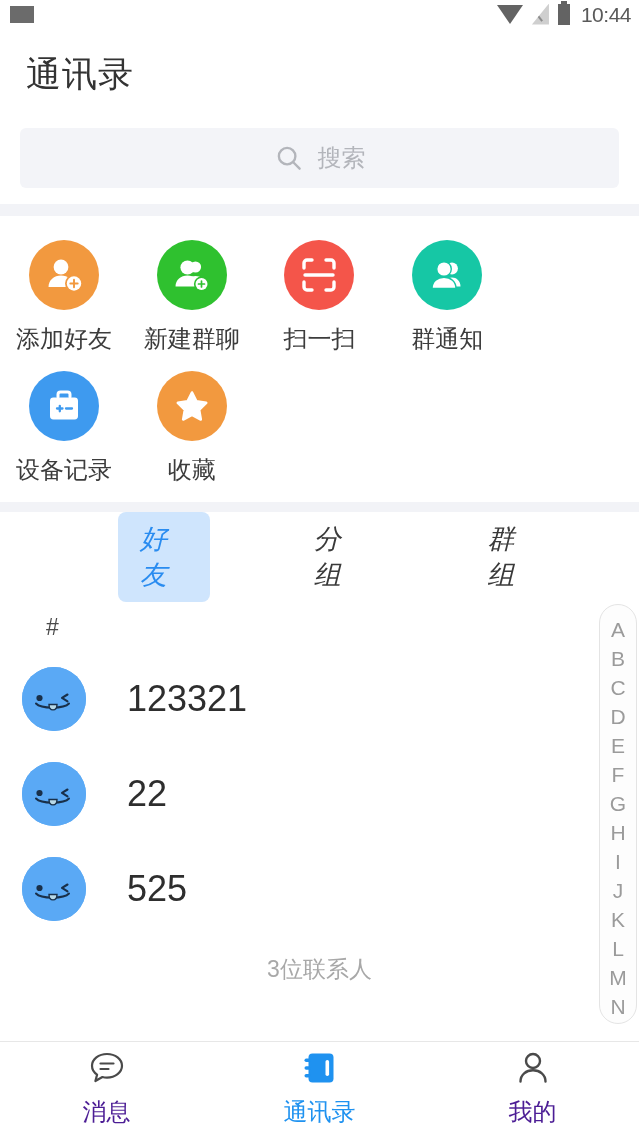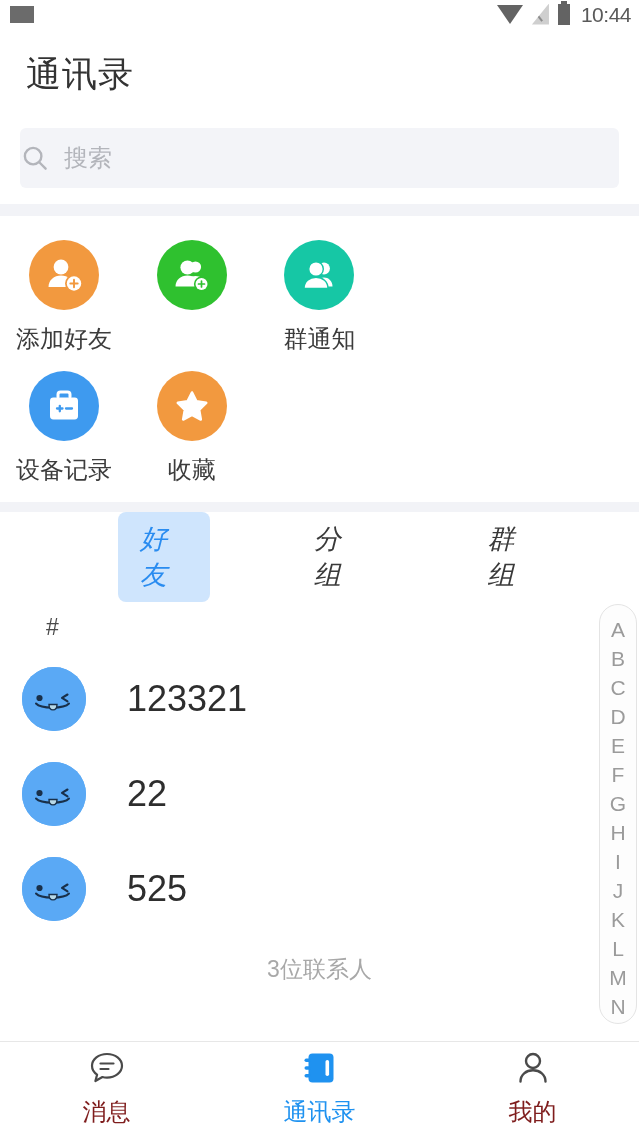--- a/index.html
+++ b/index.html
@@ -75,21 +75,21 @@
 
   
   .search-wrap {
     flex: 0 0 84px;
     background: #ffffff;
     padding: 8px 20px 14px 20px;
   }
   .search-box {
     height: 60px; width: 100%;
     background: #f3f4f8; border-radius: 6px;
-    display: flex; align-items: center; 
+    display: flex; align-items: center; justify-content: center;
     gap: 14px;
   }
   .search-icon-svg { display: block; }
   .search-ph { font-size: 24px; color: #b3b5bb; }
 
   
   .band { flex: 0 0 12px; background: #f2f3f7; width: 100%; }
   .band-sm { flex: 0 0 10px; background: #f2f3f7; width: 100%; }
 
   
@@ -179,21 +179,21 @@
     flex: 0 0 92px;
     background: #ffffff;
     border-top: 1px solid #e7e7e7;
     display: flex;
   }
   .nav-item {
     flex: 1; display: flex; flex-direction: column;
     align-items: center; justify-content: center; gap: 7px;
   }
   .nav-item svg { display: block; }
-  .nav-label { font-size: 24px; color: #7f1d1d; }
+  .nav-label { font-size: 24px; color: #4c1d95; }
   .nav-item.active .nav-label { color: #1f92f0; }
 </style>
 </head>
 <body>
 
 <div class="phone">
 
   <div class="statusbar">
     <div class="sb-left-block"></div>
     <div class="sb-right">
@@ -243,22 +243,35 @@
           <svg width="44" height="44" viewBox="0 0 44 44">
             <circle cx="25.5" cy="14" r="5.6" fill="#fff"></circle>
             <path d="M16.5 31.5c0-5.3 4-8.6 9-8.6s9 3.3 9 8.6z" fill="#fff"></path>
             <circle cx="17.5" cy="14.5" r="7.1" fill="#fff"></circle>
             <path d="M5.5 33.5c0-6.7 5.4-11 12-11s12 4.3 12 11z" fill="#fff"></path>
             <circle cx="31.5" cy="31" r="7.6" fill="#2FC12F"></circle>
             <circle cx="31.5" cy="31" r="6" fill="#fff"></circle>
             <path d="M31.5 28v6M28.5 31h6" stroke="#2FC12F" stroke-width="1.7" stroke-linecap="round"></path>
           </svg>
         </div>
-      </div>
-
+        <div class="cell-label">新建群聊</div>
+      </div>
+
+      <div class="grid-cell">
+        <div class="badge" style="background:#F4554A">
+          <svg width="42" height="42" viewBox="0 0 42 42" fill="none" stroke="#fff" stroke-width="3.4" stroke-linecap="round">
+            <path d="M6 14V9a3 3 0 0 1 3-3h5"></path>
+            <path d="M28 6h5a3 3 0 0 1 3 3v5"></path>
+            <path d="M36 28v5a3 3 0 0 1-3 3h-5"></path>
+            <path d="M14 36H9a3 3 0 0 1-3-3v-5"></path>
+            <line x1="7" y1="21" x2="35" y2="21"></line>
+          </svg>
+        </div>
+        <div class="cell-label">扫一扫</div>
+      </div>
 
 
       <div class="grid-cell">
         <div class="badge" style="background:#16C7A5">
           <svg width="42" height="42" viewBox="0 0 42 42">
             <circle cx="26" cy="14.5" r="5.9" fill="#fff"></circle>
             <path d="M17.5 32.5c0-5.6 4.2-9 8.5-9s8.5 3.4 8.5 9z" fill="#fff"></path>
             <circle cx="18" cy="15" r="7.3" fill="#fff" stroke="#16C7A5" stroke-width="1.4"></circle>
             <path d="M6 34.5c0-6.9 5.4-11.2 12-11.2s12 4.3 12 11.2z" fill="#fff" stroke="#16C7A5" stroke-width="1.4"></path>
           </svg>

